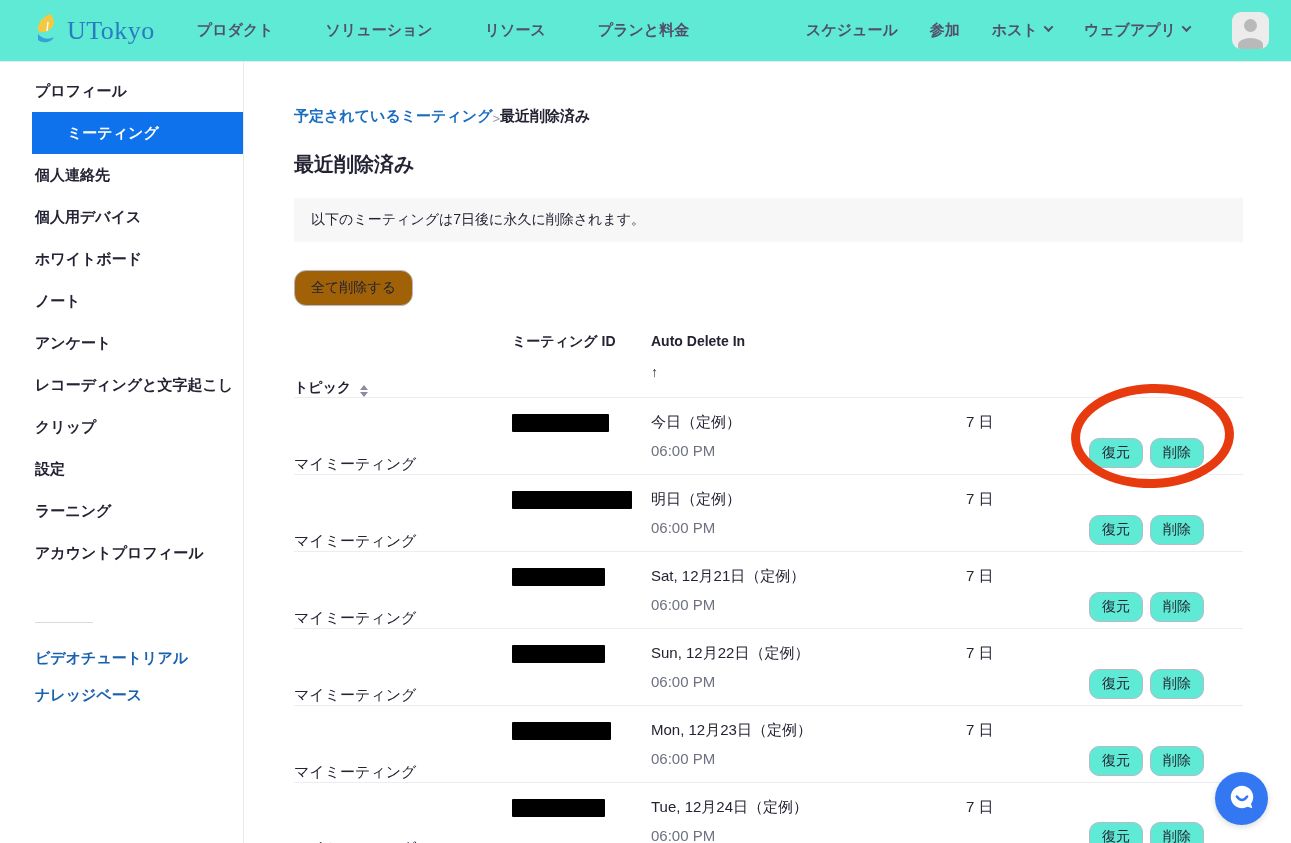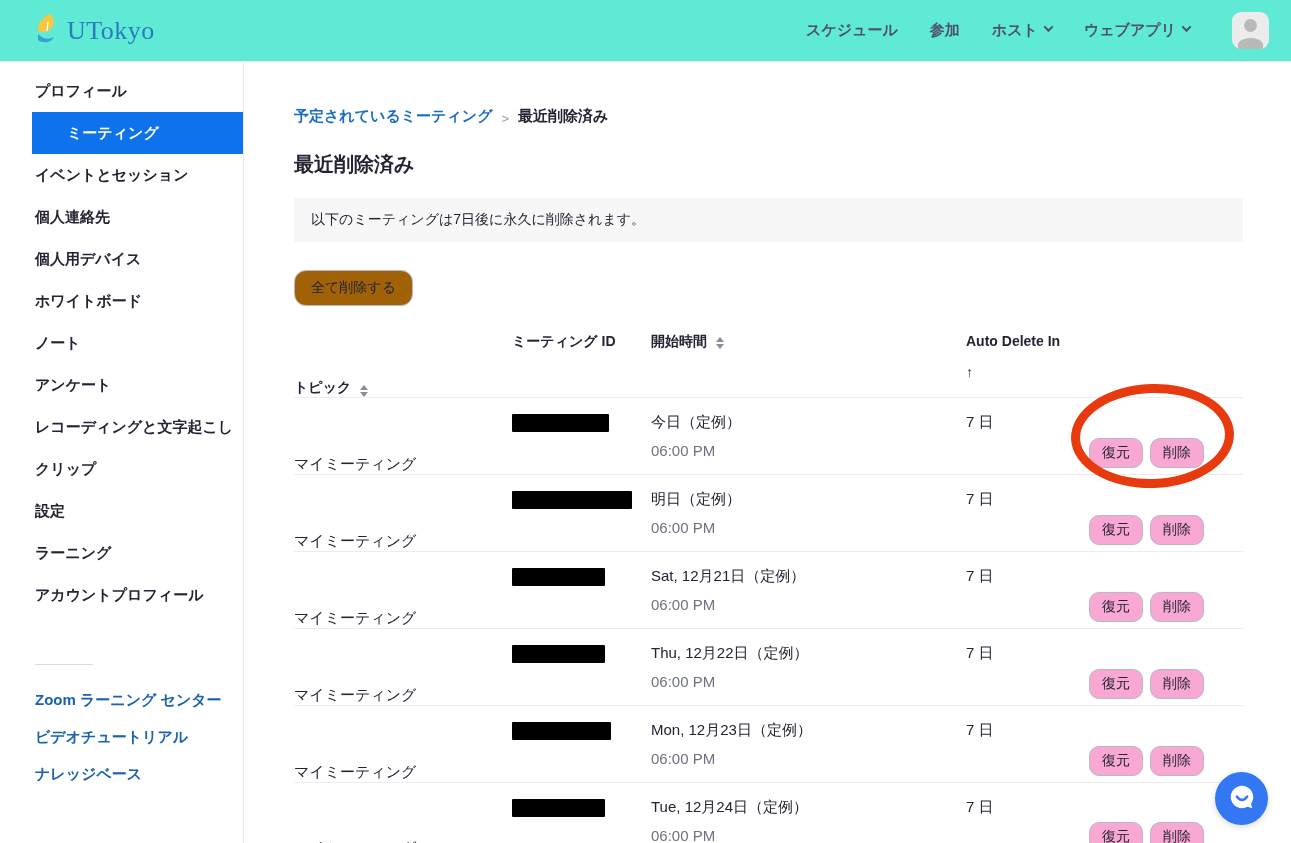--- a/index.html
+++ b/index.html
@@ -27,21 +27,21 @@
   
   .layout { display:flex; height:781px; }
   .sidebar { width:244px; border-right:1px solid #e9e9ef; padding-top:8px; flex:none; background:#fff; }
   .side-item { height:42px; line-height:42px; padding-left:35px; font-size:15px; font-weight:bold; color:#232333; cursor:pointer; white-space:nowrap; }
   .side-item.selected { background:#0E72ED; color:#fff;margin-left:32px; }
   .side-divider { border-top:1px solid #d9d9e0; width:58px; margin:48px 0 0 35px; }
   .side-links { margin-top:16px; }
   .side-link { height:37px; line-height:37px; padding-left:35px; font-size:15px; font-weight:bold; color:#1a61ae; cursor:pointer; white-space:nowrap; }
   
   .main { flex:1; padding:45px 48px 0 50px; position:relative; }
-  .breadcrumb { font-size:15px; display:flex; align-items:flex-end; gap:9px; }
+  .breadcrumb { font-size:15px; display:flex; align-items:flex-end; }
   .breadcrumb .bc-link { color:#1a6dc0; font-weight:bold; cursor:pointer; }
   .breadcrumb .bc-sep { color:#9a9aa8; font-size:13px; }
   .breadcrumb .bc-current { color:#232333; font-weight:bold; }
   .page-title { margin-top:25px; font-size:20px; font-weight:bold; }
   .notice { margin-top:20px; background:#f7f7f8; padding:13px 17px; font-size:14px; color:#232333; }
   .delete-all { margin-top:28px; display:inline-block; background:#a16207; border:1px solid #b8b8c8; border-radius:12px; padding:8px 16px; font-size:14px; color:#232333; cursor:pointer; font-family:inherit; }
   
   .mtable { margin-top:27px; }
   .thead { display:flex; height:64px; font-size:14px; font-weight:bold; color:#232333; }
   .col-topic { width:218px; flex:none; display:flex; align-items:flex-end; }
@@ -51,21 +51,21 @@
   .sort-icon { display:inline-flex; flex-direction:column; gap:2px; margin-left:9px; margin-top:4px; cursor:pointer; }
   .sort-icon .tri-up { width:0; height:0; border-left:4px solid transparent; border-right:4px solid transparent; border-bottom:5px solid #8a8aa0; }
   .sort-icon .tri-down { width:0; height:0; border-left:4px solid transparent; border-right:4px solid transparent; border-top:5px solid #8a8aa0; }
   .sort-arrow { display:block; margin-top:15px; font-size:14px; font-weight:bold; color:#33333d; }
   .trow { display:flex; border-top:1px solid #ececf1; height:77px; padding-top:15px; position:relative; font-size:15px; }
   .trow:last-child { border-bottom:1px solid #ececf1; }
   .redact-bar { height:18px; background:#000; margin-top:1px; border-radius:1px; }
   .date-line { color:#232333; }
   .time-line { color:#6e7180; margin-top:10px; }
   .row-actions { position:absolute; right:39px; bottom:6px; display:flex; gap:7px; }
-  .btn-small { background:#f9a8d4; border:1px solid #b8b8c8; border-radius:10px; padding:5px 12px; font-size:14px; color:#232333; cursor:pointer; font-family:inherit; white-space:nowrap; }
+  .btn-small { background:#5eead4; border:1px solid #b8b8c8; border-radius:10px; padding:5px 12px; font-size:14px; color:#232333; cursor:pointer; font-family:inherit; white-space:nowrap; }
   
   .annotation-ellipse {
     position:absolute; left:1071px; top:384px; width:163px; height:104px;
     border:9px solid #e83a0f; border-radius:50%;
     transform:rotate(-2deg); pointer-events:none; z-index:50;
   }
   
   .chat-launcher {
     position:absolute; right:23px; bottom:18px; width:53px; height:53px;
     border-radius:50%; background:#3377f2; display:flex; align-items:center; justify-content:center;
@@ -78,20 +78,26 @@
 <div class="topbar">
   <div class="logo">
     <span>
       <svg width="27" height="32" viewBox="0 0 27 32">
         <path d="M15 1 C7 4 2 11 3 18 C9 21 17 18 19 10 C18.5 5 17 2 15 1 Z" fill="#f5c843"></path>
         <path d="M13 9 L12 18" stroke="#fff" stroke-width="1.3" fill="none"></path>
         <path d="M3 21 C7 26 14 27 19 24 C16.5 29.5 8 31 3 27 Z" fill="#37a0d6"></path>
       </svg>
     </span>
     <span class="logo-text">UTokyo</span>
+  </div>
+  <div class="topnav">
+    <span class="nav-item">プロダクト</span>
+    <span class="nav-item">ソリューション</span>
+    <span class="nav-item">リソース</span>
+    <span class="nav-item">プランと料金</span>
   </div>
   <div class="topactions">
     <span class="nav-item">スケジュール</span>
     <span class="nav-item">参加</span>
     <span class="nav-item">
       <span>ホスト</span>
       <span class="chev"></span>
     </span>
     <span class="nav-item">
       <span>ウェブアプリ</span>
@@ -102,34 +108,32 @@
       <div class="bust"></div>
     </div>
   </div>
 </div>
 
 <div class="layout">
 
   <div class="sidebar">
     <div class="side-item">プロフィール</div>
     <div class="side-item selected">ミーティング</div>
-    <div class="side-item">イベントとセッション</div>
     <div class="side-item">個人連絡先</div>
     <div class="side-item">個人用デバイス</div>
     <div class="side-item">ホワイトボード</div>
     <div class="side-item">ノート</div>
     <div class="side-item">アンケート</div>
     <div class="side-item">レコーディングと文字起こし</div>
     <div class="side-item">クリップ</div>
     <div class="side-item">設定</div>
     <div class="side-item">ラーニング</div>
     <div class="side-item">アカウントプロフィール</div>
     <div class="side-divider"></div>
     <div class="side-links">
-      <div class="side-link">Zoom ラーニング センター</div>
       <div class="side-link">ビデオチュートリアル</div>
       <div class="side-link">ナレッジベース</div>
     </div>
   </div>
 
   <div class="main">
     <div class="breadcrumb">
       <span class="bc-link">予定されているミーティング</span>
       <span class="bc-sep">&gt;</span>
       <span class="bc-current">最近削除済み</span>
@@ -147,27 +151,20 @@
         <div class="col-topic">
           <span>トピック</span>
           <span class="sort-icon">
               <span class="tri-up"></span>
               <span class="tri-down"></span>
             </span>
         </div>
         <div class="col-id">
           <span>ミーティング ID</span>
         </div>
-        <div class="col-start">
-          <span>開始時間</span>
-          <span class="sort-icon">
-              <span class="tri-up"></span>
-              <span class="tri-down"></span>
-            </span>
-        </div>
         <div class="col-auto">
           <span>Auto Delete In</span>
           <span class="sort-arrow">↑</span>
         </div>
       </div>
 
       <div class="trow">
         <div class="col-topic">
             <span>マイミーティング</span>
           </div>
@@ -229,21 +226,21 @@
 
       <div class="trow">
         <div class="col-topic">
             <span>マイミーティング</span>
           </div>
         <div class="col-id">
             <div class="redact-bar" style="width: 93px;"></div>
           </div>
         <div class="col-start">
           <div>
-            <div class="date-line">Thu, 12月22日（定例）</div>
+            <div class="date-line">Sun, 12月22日（定例）</div>
             <div class="time-line">06:00 PM</div>
           </div>
         </div>
         <div class="col-auto"><span>7 日</span></div>
         <div class="row-actions">
           <button class="btn-small">復元</button>
           <button class="btn-small">削除</button>
         </div>
       </div>
 

